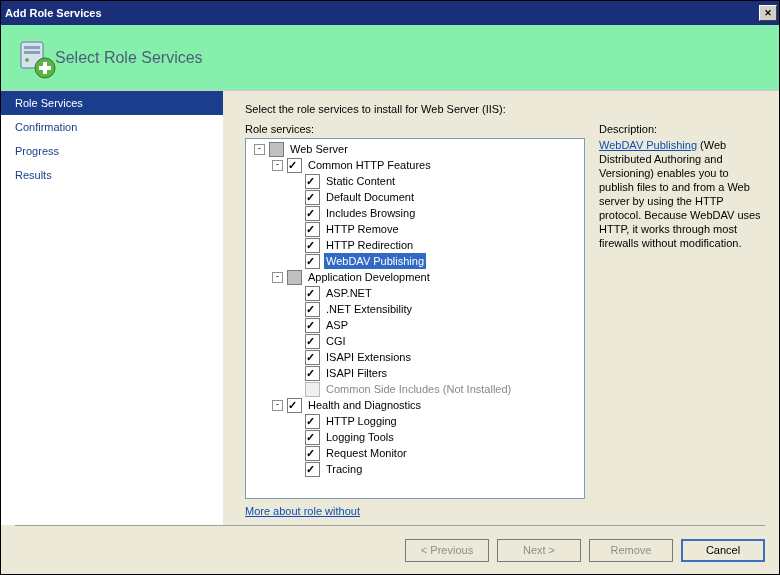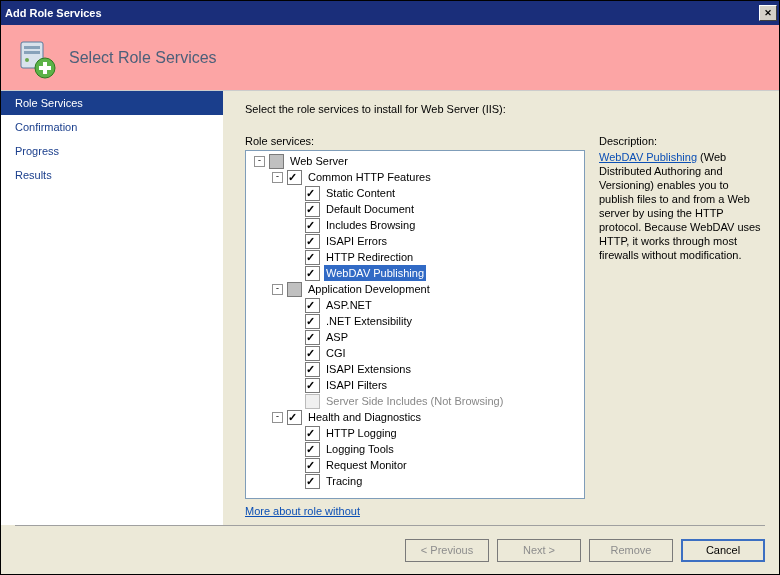--- a/index.html
+++ b/index.html
@@ -1,28 +1,28 @@
 <!DOCTYPE html>
 <html><head>
 <meta charset="utf-8">
 <style>
 html,body{margin:0;padding:0;font-family:Tahoma,Arial,sans-serif;font-size:11px;color:#000;background:#fff}
 .window{width:778px;height:573px;border:1px solid #000;background:#ece9d8;display:flex;flex-direction:column;position:relative}
 .titlebar{height:24px;background:linear-gradient(#1a2e7a,#1a2e7a);color:#fff;font-weight:bold;display:flex;align-items:center;padding:0 2px 0 4px;font-size:11px}
 .titlebar .title{flex:1}
 .close-btn{width:16px;height:14px;background:#d4d0c8;border:1px solid #fff;border-right-color:#404040;border-bottom-color:#404040;display:flex;align-items:center;justify-content:center;color:#000;font-size:9px;cursor:pointer;font-family:Arial}
-.header{height:65px;background:#fca5a5;border-bottom:1px solid #ccc;display:flex;align-items:center;padding:0 14px;gap:14px}
+.header{height:65px;background:#86efac;border-bottom:1px solid #ccc;display:flex;align-items:center;padding:0 14px;gap:0}
 .header-icon{width:40px;height:40px;position:relative}
 .header-title{font-size:16px;color:#4c607a}
 .body{flex:1;display:flex;overflow:hidden}
 .sidebar{width:222px;background:#fff;display:flex;flex-direction:column;padding:0}
 .side-item{padding:6px 14px;cursor:pointer;color:#1a3e8c}
 .side-item.active{background:#1a3e8c;color:#fff}
 .main{flex:1;padding:12px 14px 8px 22px;display:flex;flex-direction:column;overflow:hidden;position:relative}
-.instr{margin-bottom:20px}
+.instr{margin-bottom:8px}
 .cols{flex:1;display:flex;gap:14px;overflow:hidden}
 .left-col{width:340px;display:flex;flex-direction:column;overflow:hidden}
 .col-label{margin-bottom:3px}
 .tree-wrap{flex:1;border:1px solid #7f9db9;background:#fff;overflow:hidden;position:relative}
 .tree{position:absolute;inset:0;overflow-y:scroll;overflow-x:hidden;padding:2px 2px}
 .tree::-webkit-scrollbar{width:16px}
 .tree::-webkit-scrollbar-track{background:#f1efe2;border-left:1px solid #ece9d8}
 .tree::-webkit-scrollbar-thumb{background:#c8c4b4;border:1px solid #fff;border-right-color:#888;border-bottom-color:#888}
 .node{display:flex;align-items:center;height:16px;line-height:16px;white-space:nowrap}
 .exp{width:9px;height:9px;border:1px solid #919191;background:#fff;font-size:9px;line-height:7px;text-align:center;margin-right:4px;cursor:pointer;flex:none;font-family:monospace}
@@ -106,21 +106,21 @@
                   <span class="lbl">Default Document</span>
                 </div>
                 <div class="node" style="padding-left: 42px;">
                   <div class="exp-sp"></div>
                   <div class="cb chk"></div>
                   <span class="lbl">Includes Browsing</span>
                 </div>
                 <div class="node" style="padding-left: 42px;">
                   <div class="exp-sp"></div>
                   <div class="cb chk"></div>
-                  <span class="lbl">ISAPI Errors</span>
+                  <span class="lbl">HTTP Remove</span>
                 </div>
                 <div class="node" style="padding-left: 42px;">
                   <div class="exp-sp"></div>
                   <div class="cb chk"></div>
                   <span class="lbl">HTTP Redirection</span>
                 </div>
                 <div class="node" style="padding-left: 42px;">
                   <div class="exp-sp"></div>
                   <div class="cb chk"></div>
                   <span class="lbl sel">WebDAV Publishing</span>
@@ -156,21 +156,21 @@
                   <span class="lbl">ISAPI Extensions</span>
                 </div>
                 <div class="node" style="padding-left: 42px;">
                   <div class="exp-sp"></div>
                   <div class="cb chk"></div>
                   <span class="lbl">ISAPI Filters</span>
                 </div>
                 <div class="node" style="padding-left: 42px;">
                   <div class="exp-sp"></div>
                   <div class="cb dis"></div>
-                  <span class="lbl dis">Server Side Includes  (Not Browsing)</span>
+                  <span class="lbl dis">Common Side Includes  (Not Installed)</span>
                 </div>
                 <div class="node" style="padding-left: 24px;">
                   <div class="exp">-</div>
                   <div class="cb chk"></div>
                   <span class="lbl">Health and Diagnostics</span>
                 </div>
                 <div class="node" style="padding-left: 42px;">
                   <div class="exp-sp"></div>
                   <div class="cb chk"></div>
                   <span class="lbl">HTTP Logging</span>

